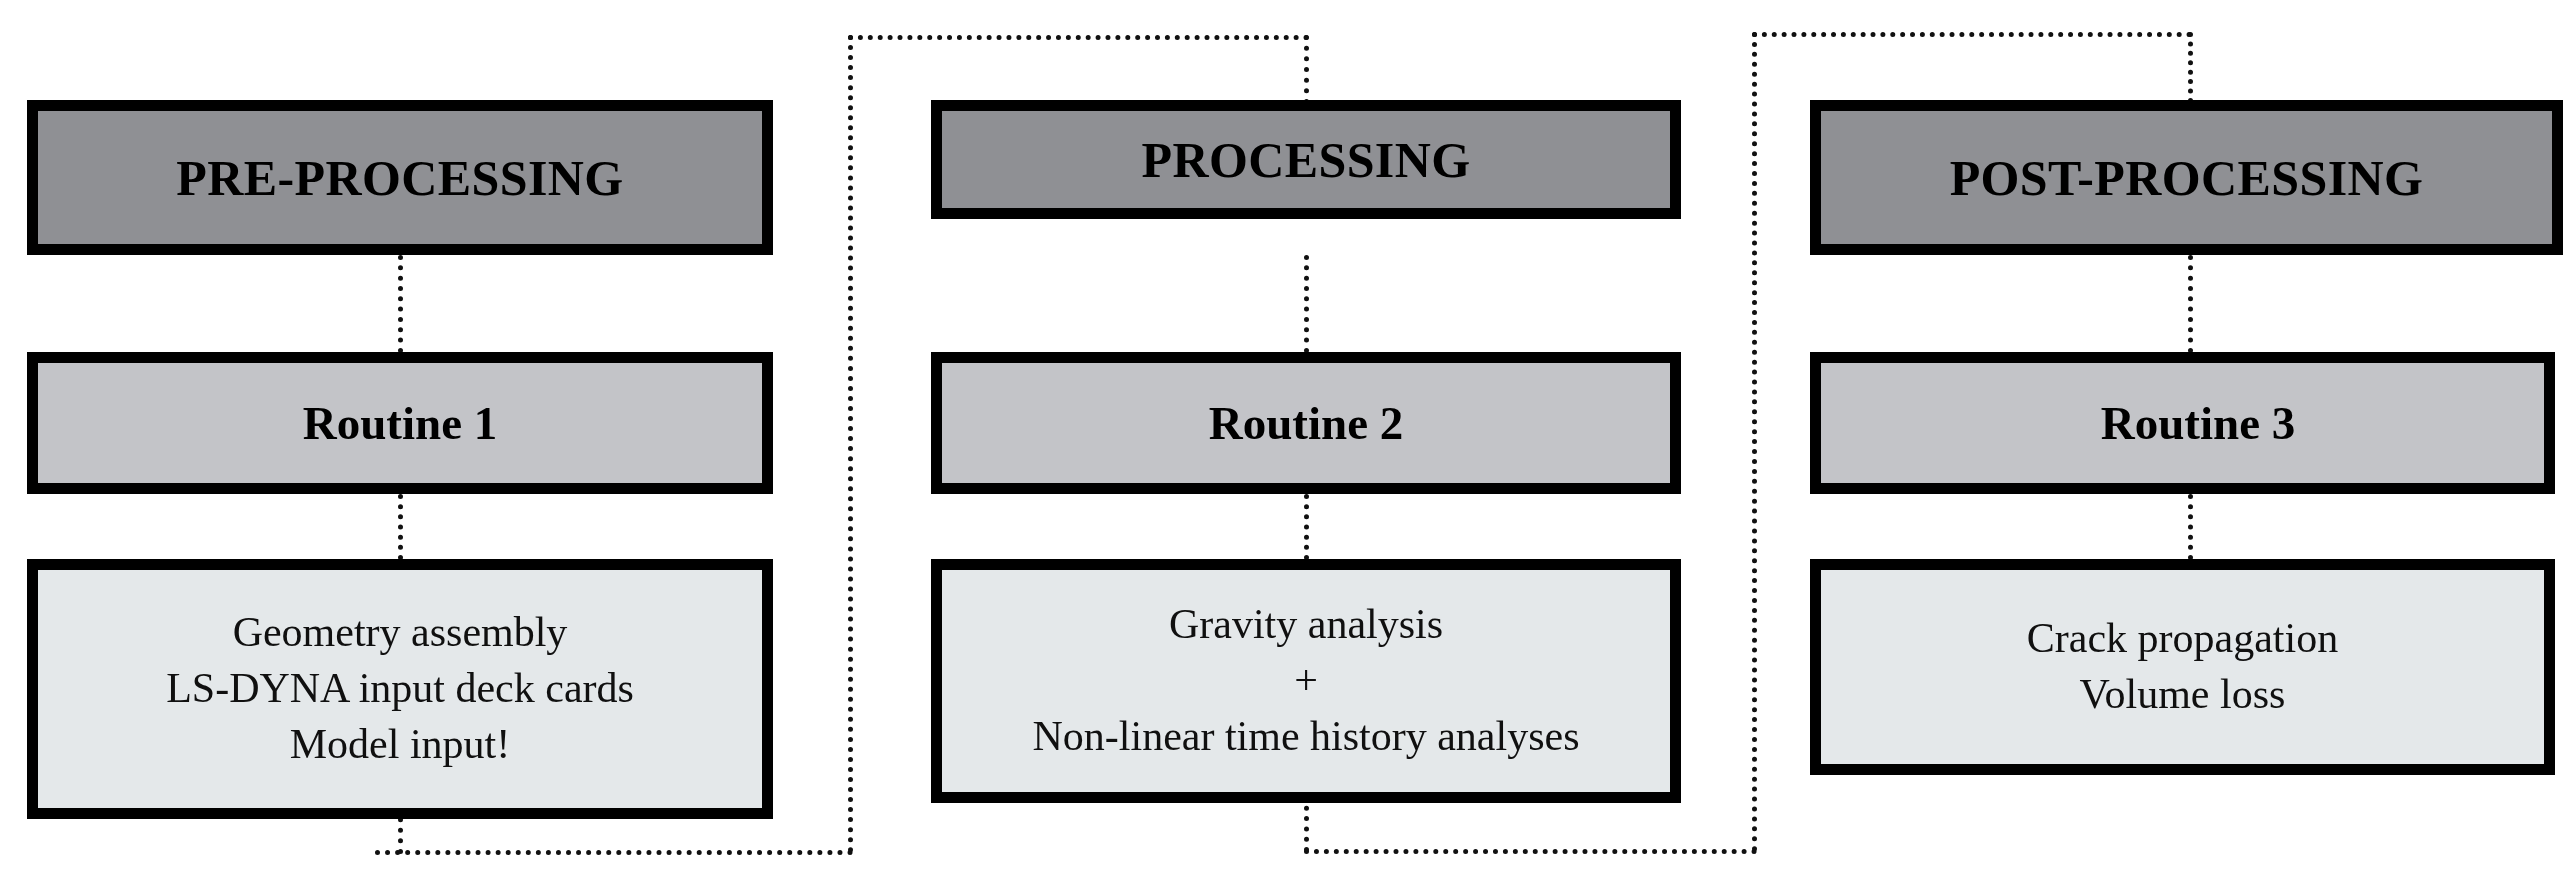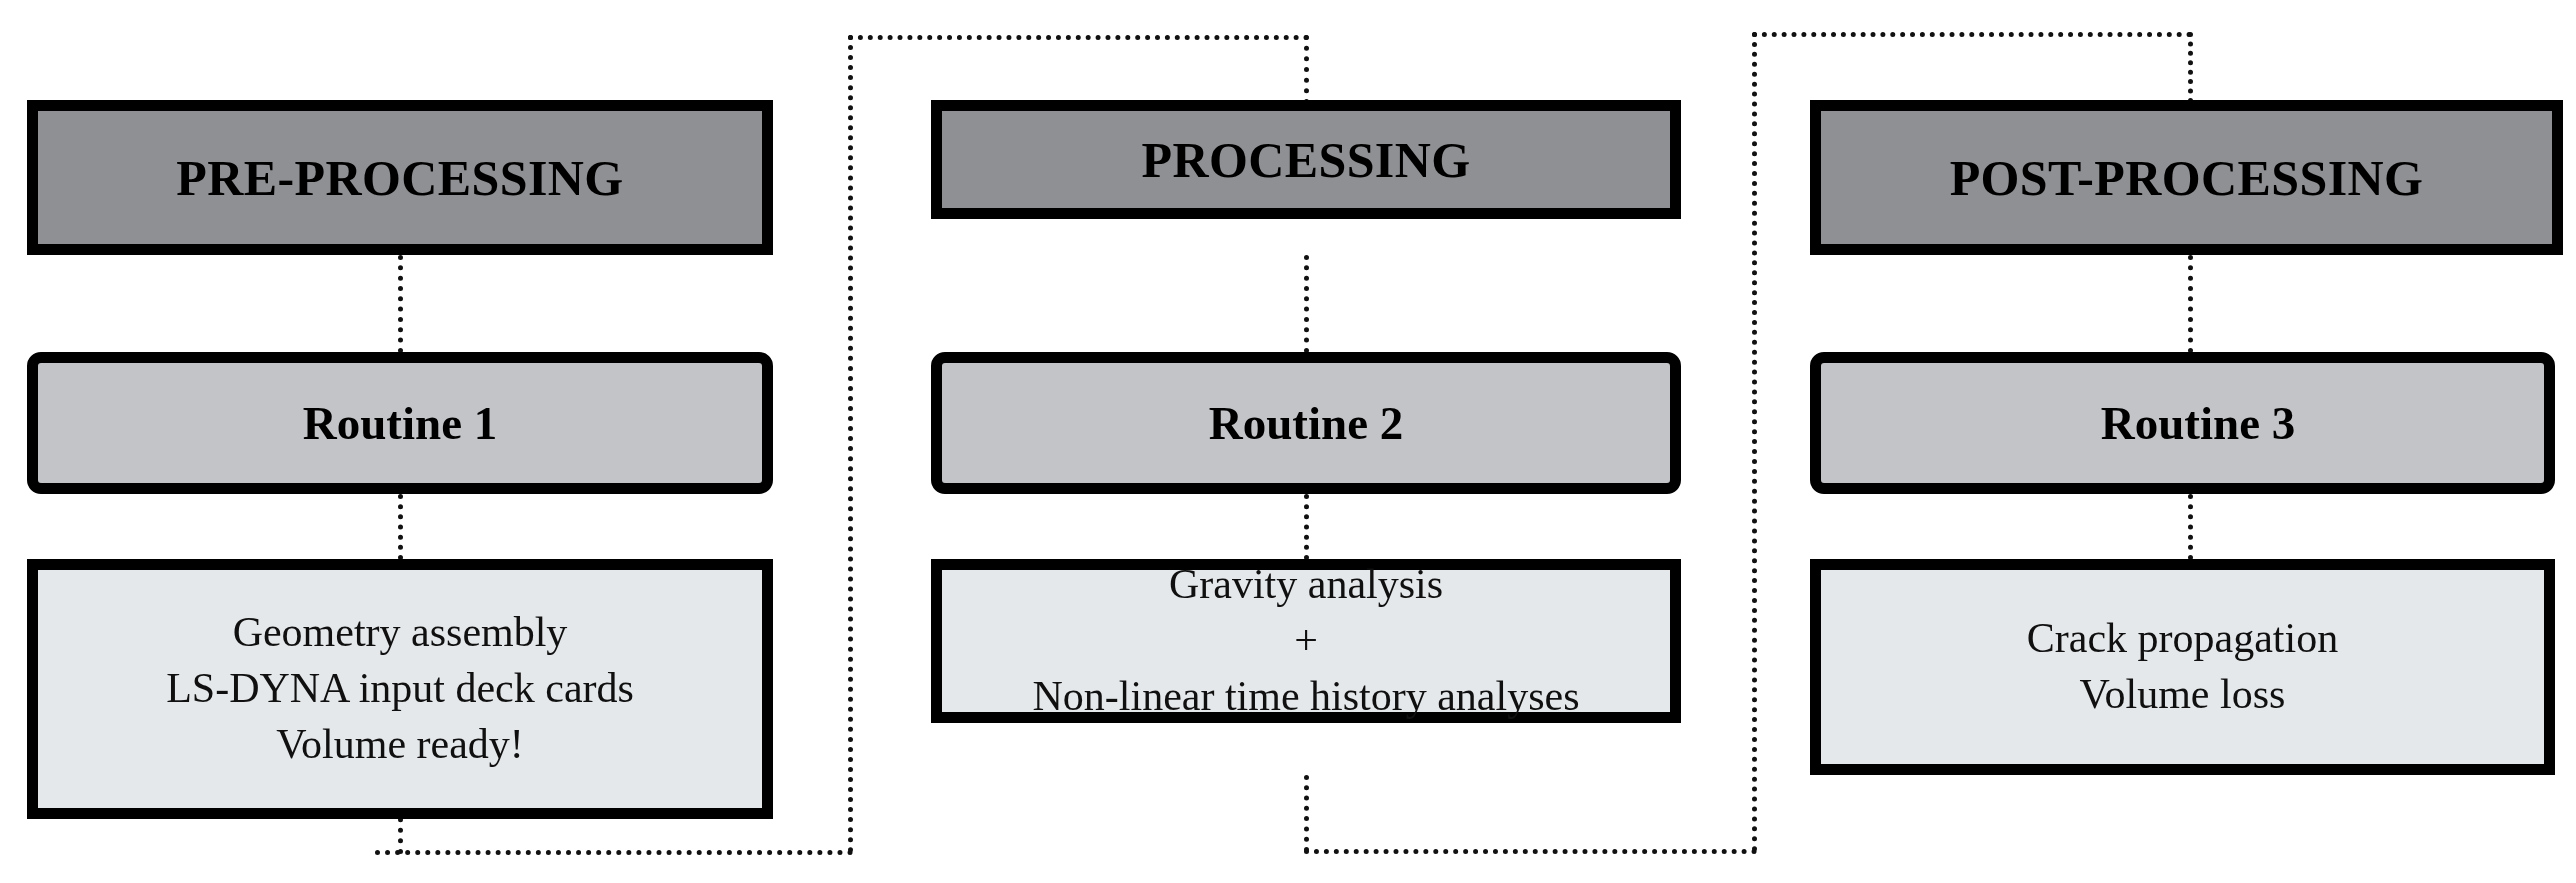--- a/index.html
+++ b/index.html
@@ -44,21 +44,20 @@
     font-weight: bold;
     font-size: 50px;
     letter-spacing: 0.4px;
     color: #000000;
   }
   .box.routine {
     background: #c3c4c8;
     font-weight: bold;
     font-size: 47px;
     color: #000000;
-    border-radius: 14px;
   }
   .box.content {
     background: #e4e8ea;
     font-weight: normal;
     font-size: 42px;
     line-height: 1.33;
     color: #101010;
   }
   .box .lines {
     width: 100%;
@@ -104,33 +103,33 @@
   </div>
 
   <div class="box routine" style="left:27px; top:352px; width:746px; height:142px;">
     <span>Routine 1</span>
   </div>
 
   <div class="box content" style="left:27px; top:559px; width:746px; height:260px;">
     <div class="lines">
       <div>Geometry assembly</div>
       <div>LS-DYNA input deck cards</div>
-      <div>Volume ready!</div>
+      <div>Model input!</div>
     </div>
   </div>
 
   <div class="box header" style="left:931px; top:100px; width:750px; height:119px;">
     <span>PROCESSING</span>
   </div>
 
   <div class="box routine" style="left:931px; top:352px; width:750px; height:142px;">
     <span>Routine 2</span>
   </div>
 
-  <div class="box content" style="left:931px; top:559px; width:750px; height:164px;">
+  <div class="box content" style="left:931px; top:559px; width:750px; height:244px;">
     <div class="lines">
       <div>Gravity analysis</div>
       <div>+</div>
       <div>Non-linear time history analyses</div>
     </div>
   </div>
 
   <div class="box header" style="left:1810px; top:100px; width:753px; height:155px;">
     <span>POST-PROCESSING</span>
   </div>

